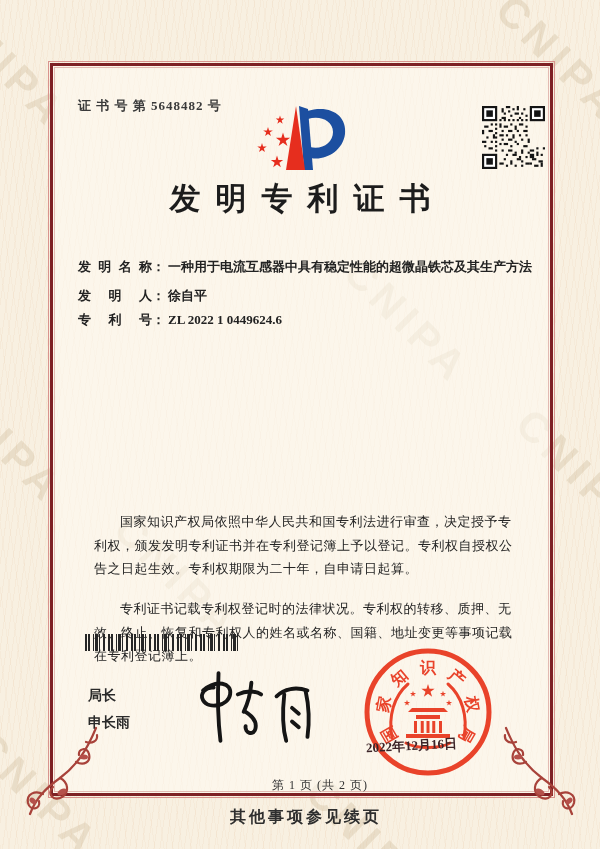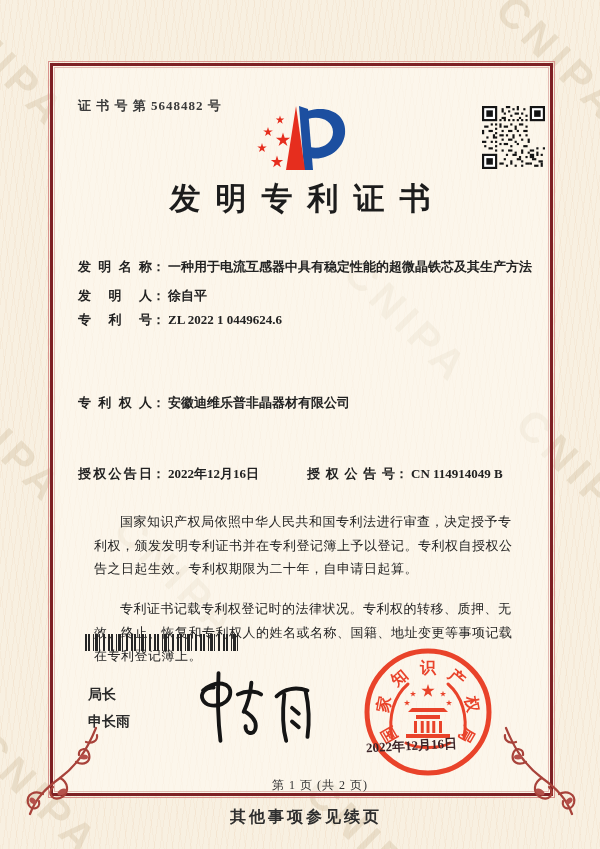--- a/index.html
+++ b/index.html
@@ -53,21 +53,21 @@
   .legal{left:78px;top:494px;width:453px;font-size:13px;line-height:1.82;
          letter-spacing:0.5px;color:#242424;}
   .legal p{margin:16px;text-indent:2em;}
 
   .barcode{left:85px;top:634px;width:153px;height:17px;
     background:repeating-linear-gradient(90deg,
       #262626 0 2px,transparent 2px 3px,#262626 3px 5px,transparent 5px 8px,
       #262626 8px 9px,transparent 9px 10px,#262626 10px 13px,transparent 13px 14px,
       #262626 14px 15px,transparent 15px 18px,#262626 18px 20px,transparent 20px 23px);}
 
-  .director{left:88px;top:682px;font-family:Liberation Mono, monospace;
+  .director{left:88px;top:682px;font-family:Liberation Sans, sans-serif;
             font-size:14px;font-weight:700;line-height:27px;color:#2a2a2a;}
   .signature{left:176px;top:660px;}
 
   .seal{left:362px;top:646px;opacity:0.94;}
   .seal-date{left:366px;top:736px;width:125px;font-size:13px;font-weight:700;
              color:#3c2428;transform:rotate(-3deg);letter-spacing:0;white-space:nowrap;}
 
   .page-info{left:0;right:0;top:777px;text-align:center;font-size:12px;color:#333;letter-spacing:1px;padding-left:40px;}
   .footer-note{left:0;right:0;top:807px;text-align:center;font-size:16px;color:#2e2e2e;
                letter-spacing:3px;font-weight:600;margin-left:12px;}
@@ -241,29 +241,20 @@
 
   <div class="abs field-row" style="top:257px">
     <span class="lbl">发明名称</span><span class="colon">：</span><span>一种用于电流互感器中具有稳定性能的超微晶铁芯及其生产方法</span>
   </div>
   <div class="abs field-row" style="top:286px">
     <span class="lbl">发明人</span><span class="colon">：</span><span>徐自平</span>
   </div>
   <div class="abs field-row" style="top:310px">
     <span class="lbl">专利号</span><span class="colon">：</span><span>ZL 2022 1 0449624.6</span>
   </div>
-  <div class="abs field-row" style="top:393px">
-    <span class="lbl">专利权人</span><span class="colon">：</span><span>安徽迪维乐普非晶器材有限公司</span>
-  </div>
-  <div class="abs field-row" style="top:464px;position:absolute">
-    <span class="lbl">授权公告日</span><span class="colon">：</span><span>2022年12月16日</span>
-    <span class="grant-b">
-      <span class="lbl2">授权公告号</span><span class="colon">：</span><span>CN 114914049 B</span>
-    </span>
-  </div>
 
   <div class="abs legal">
     <p>国家知识产权局依照中华人民共和国专利法进行审查，决定授予专利权，颁发发明专利证书并在专利登记簿上予以登记。专利权自授权公告之日起生效。专利权期限为二十年，自申请日起算。</p>
     <p>专利证书记载专利权登记时的法律状况。专利权的转移、质押、无效、终止、恢复和专利权人的姓名或名称、国籍、地址变更等事项记载在专利登记簿上。</p>
   </div>
 
   <div class="abs barcode"></div>
 
   <div class="abs director">
     <div>局长</div>

